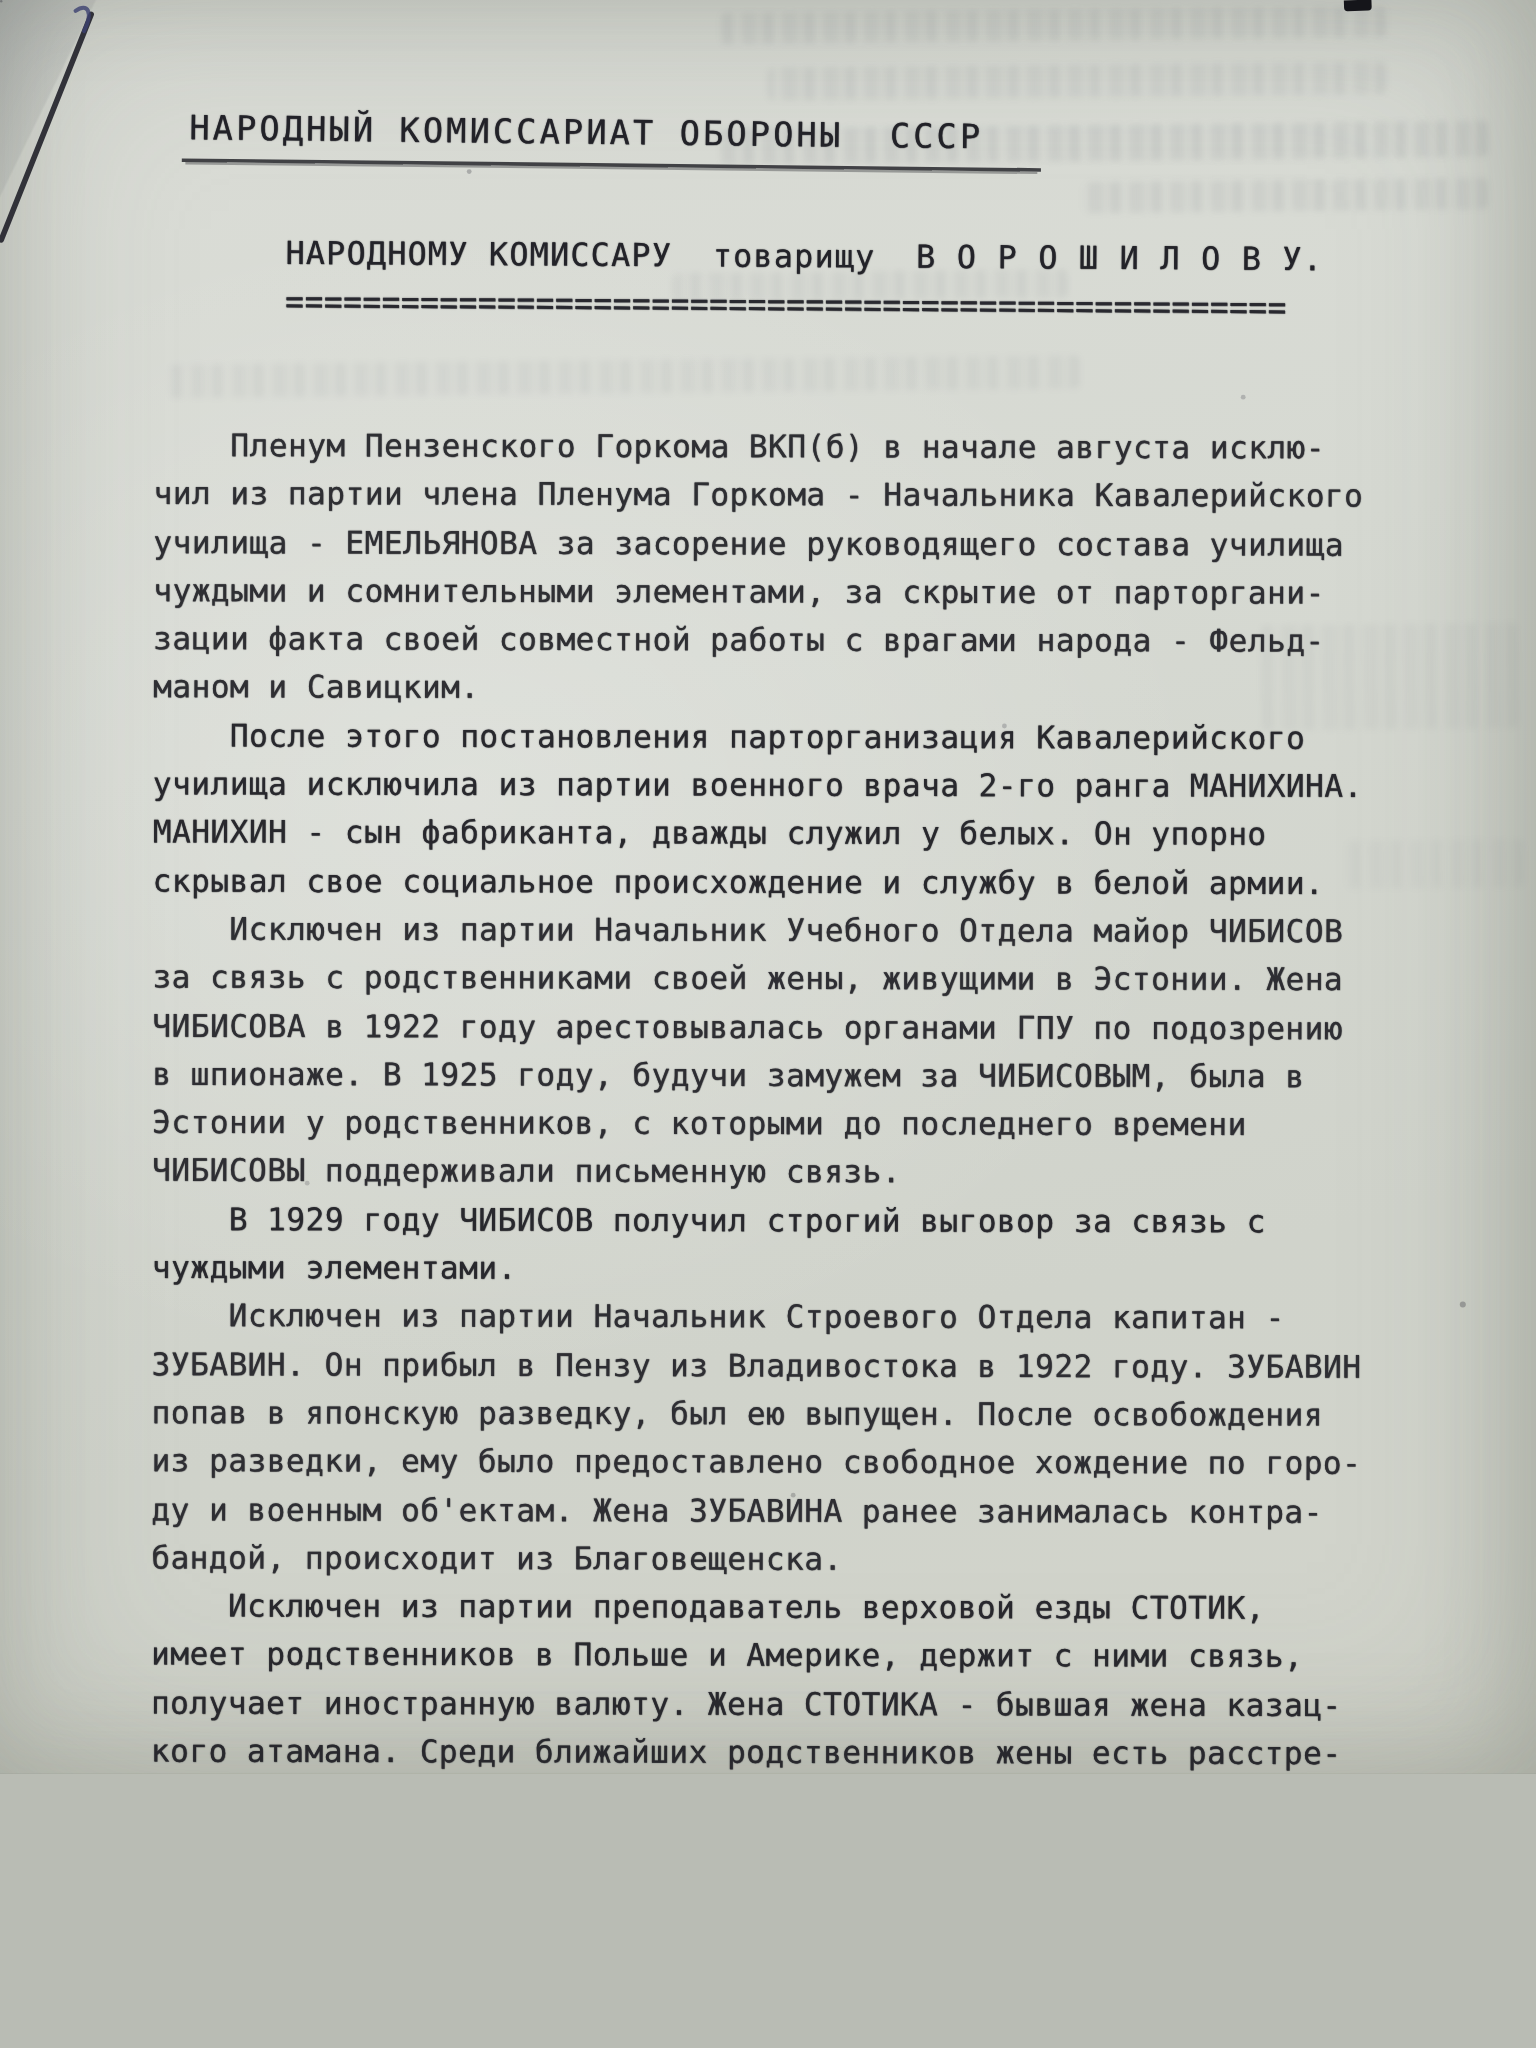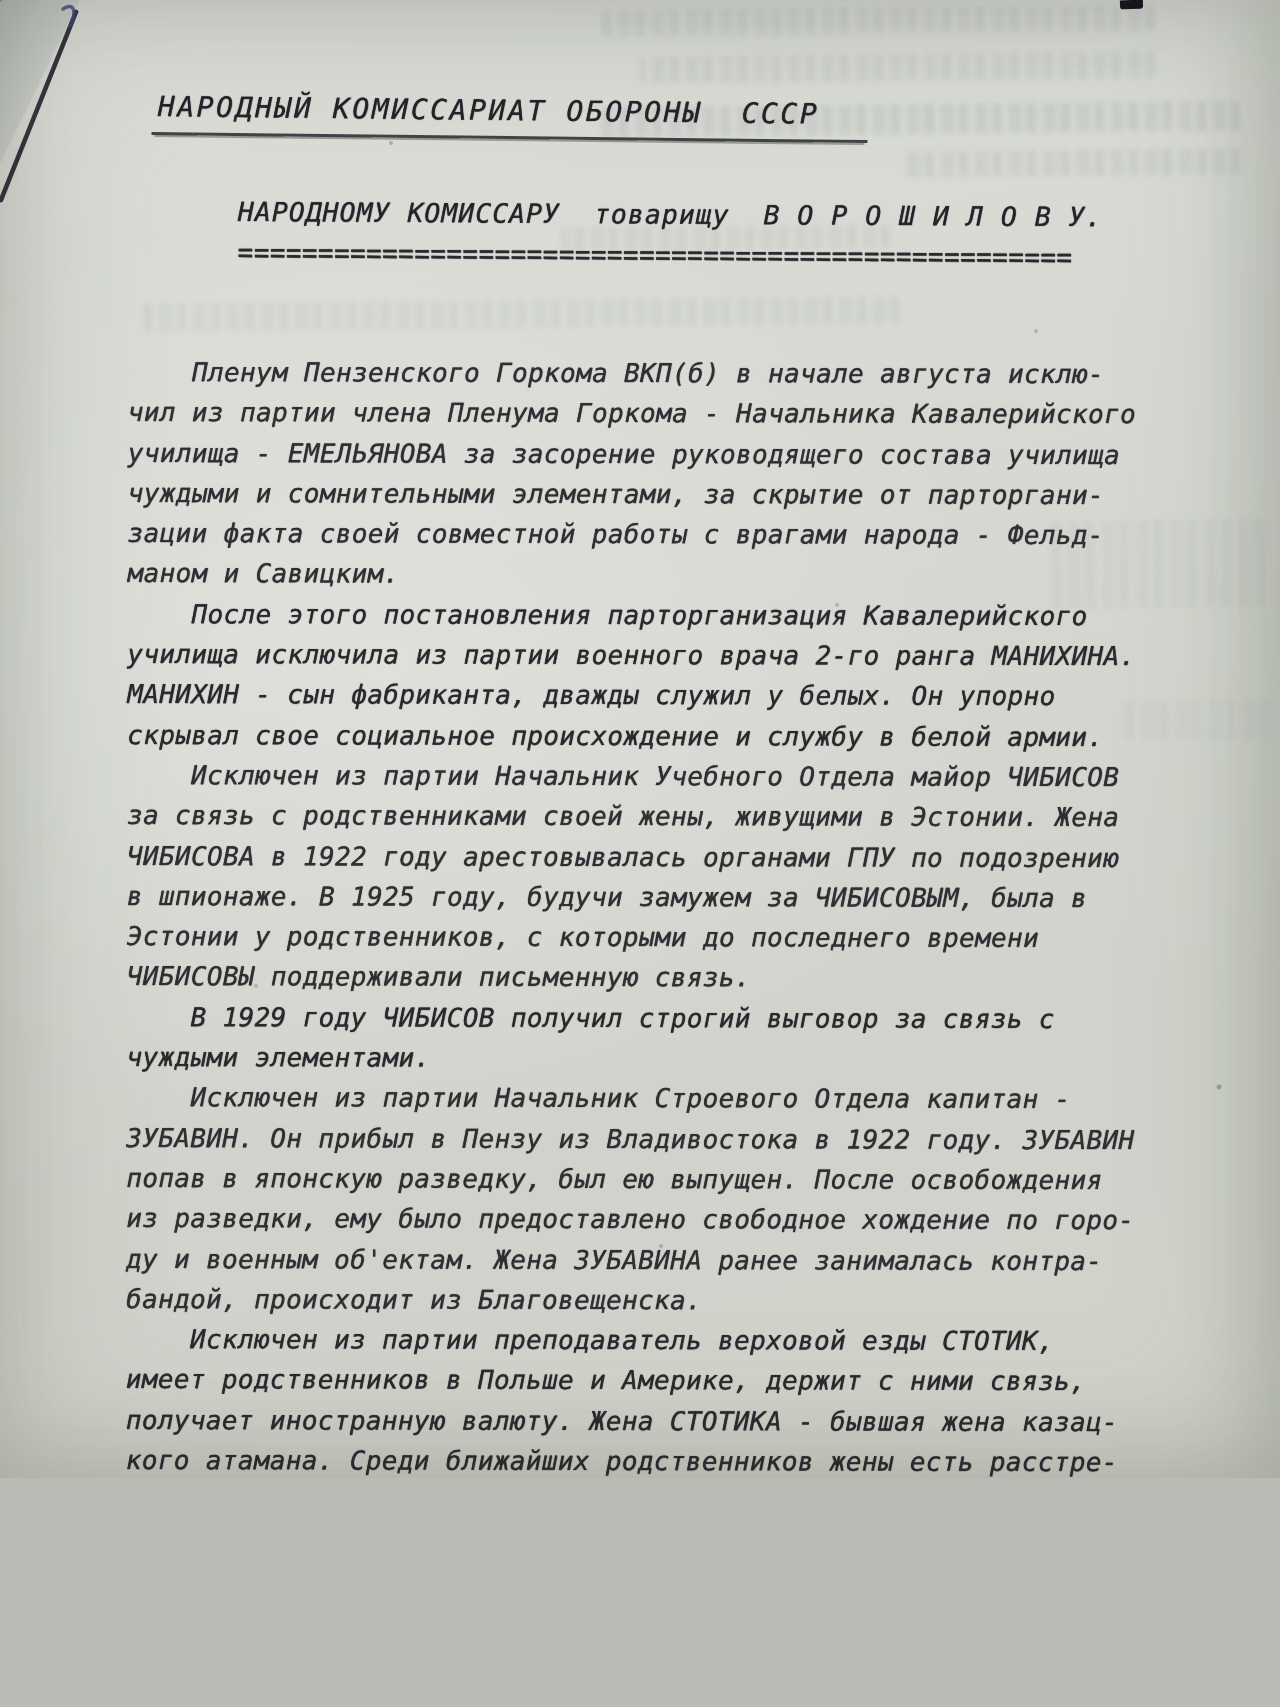--- a/index.html
+++ b/index.html
@@ -12,21 +12,20 @@
   .sheet{
     position:relative;width:1280px;height:1478px;overflow:hidden;
     background:
       radial-gradient(ellipse 900px 700px at 30% 45%, rgba(255,255,255,0.22), rgba(255,255,255,0) 70%),
       linear-gradient(168deg,#dbddd7 0%, #d6d9d2 38%, #d0d3cb 72%, #d2d4cb 100%);
     box-shadow:
       inset 0 0 160px rgba(110,115,105,0.30),
       inset -25px 0 70px rgba(120,125,115,0.18),
       inset 0 -30px 80px rgba(140,140,125,0.12);
     color:#26262b;
-    font-style:italic;
   }
 
   
   .tw{ text-shadow:0 0 1px rgba(38,38,44,0.85), 0.4px 0.4px 0 rgba(38,38,44,0.35); }
 
   .letterhead{
     position:absolute;left:152px;top:90px;
     font-size:28px;letter-spacing:2.6px;white-space:pre;
     color:#222228;
     padding:0 48px 9px 6px;

